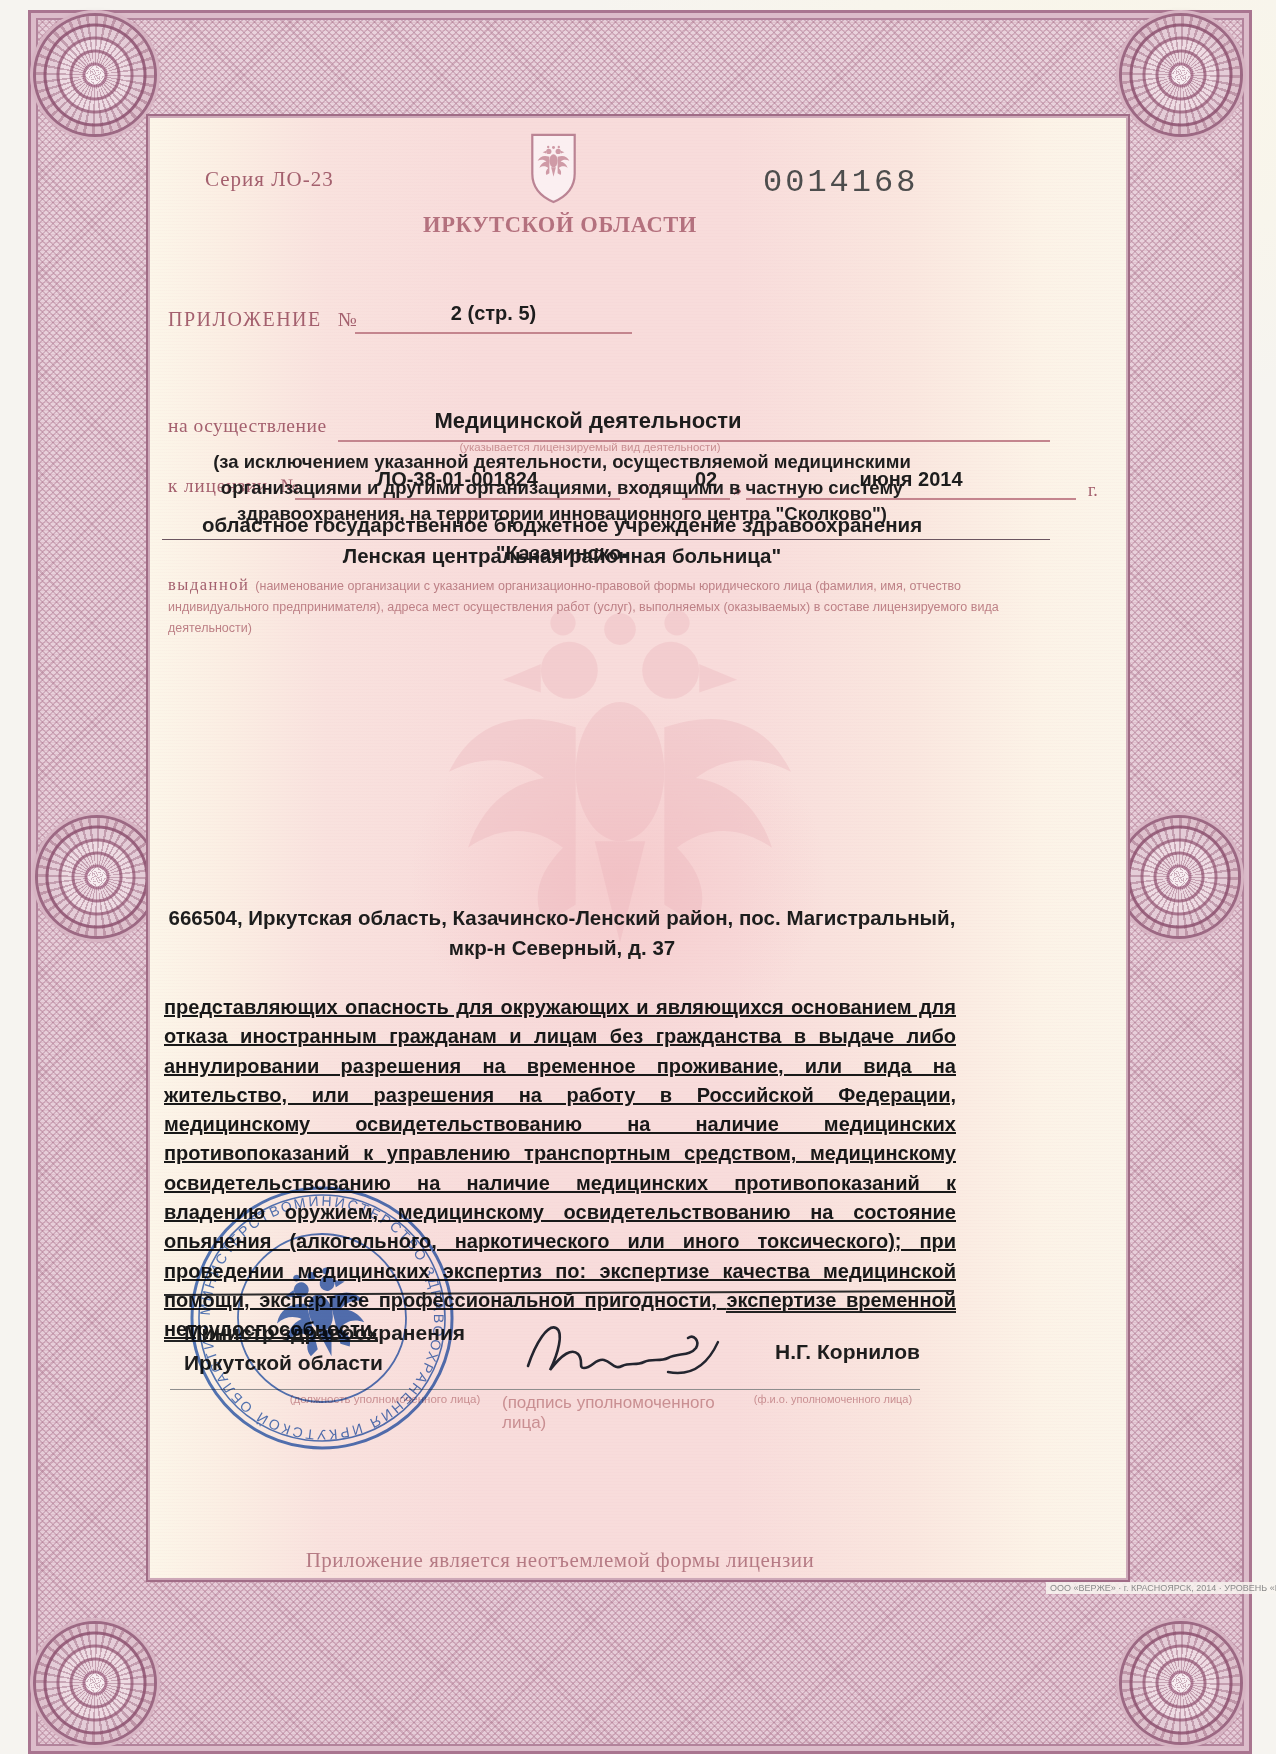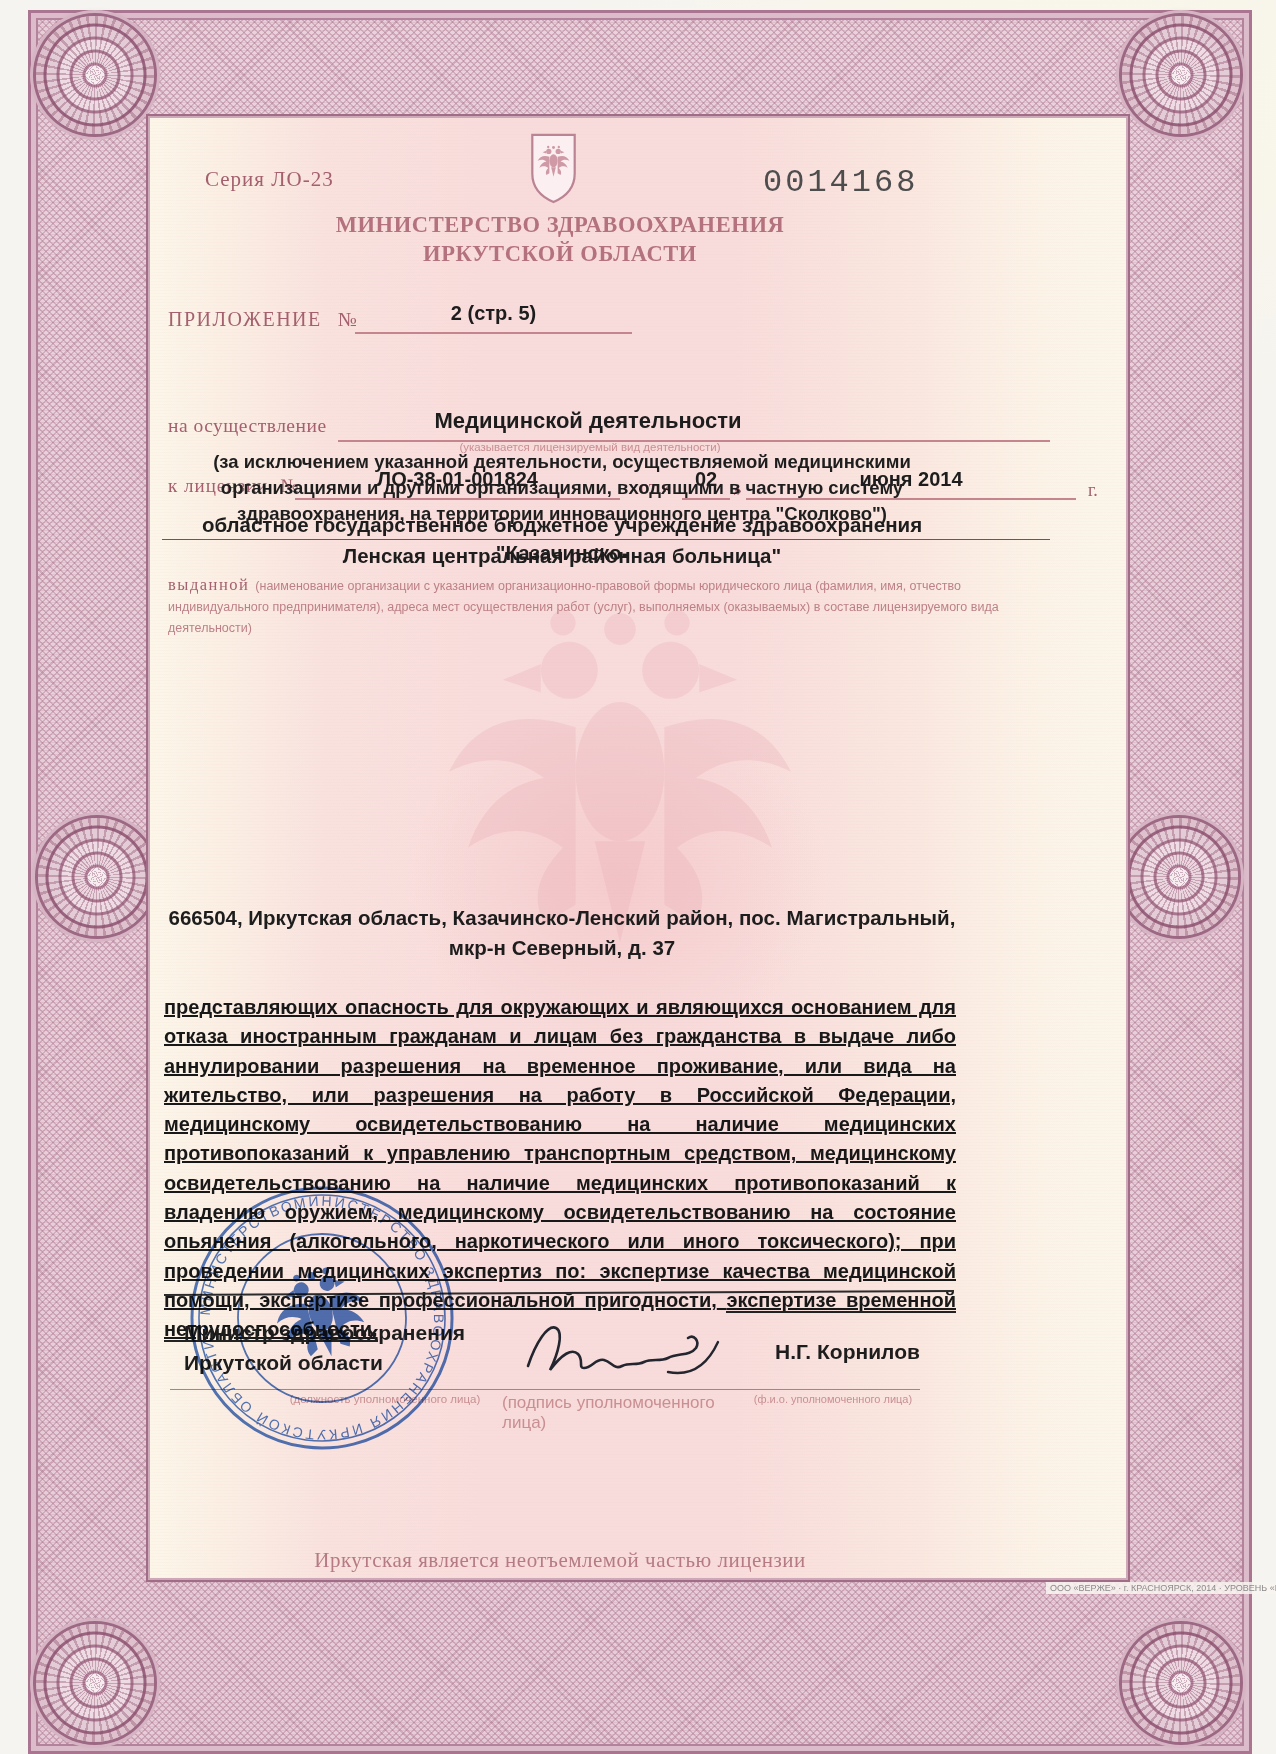--- a/index.html
+++ b/index.html
@@ -137,21 +137,20 @@
     <div class="abs series serif mauve">Серия ЛО-23</div>
 
     <svg class="abs emblem" viewBox="0 0 60 84">
       <path d="M6 4 H54 V48 C54 64 44 74 30 80 C16 74 6 64 6 48 Z" fill="#fbeff1" stroke="#bb8494" stroke-width="2.5"></path>
       <use href="#eagle" x="10" y="14" width="40" height="40" fill="#cf9aa6"></use>
     </svg>
 
     <div class="abs number">0014168</div>
 
     <div class="abs ministry serif">
-      <div>МИНИСТЕРСТВО ЗДРАВООХРАНЕНИЯ</div>
       <div>ИРКУТСКОЙ ОБЛАСТИ</div>
     </div>
 
     <div class="abs apx-label serif mauve">
       <span>ПРИЛОЖЕНИЕ</span><span class="apx-no">№</span>
     </div>
     <div class="abs apx-field fieldline ink b">2 (стр. 5)</div>
 
     <div class="abs lic-label serif mauve">
       <span>к лицензии</span><span class="lic-no">№</span>
@@ -206,17 +205,17 @@
       <circle cx="140" cy="140" r="130" fill="none" stroke="#3a68bd" stroke-width="3"></circle>
       <circle cx="140" cy="140" r="123" fill="none" stroke="#3a68bd" stroke-width="1.6"></circle>
       <circle cx="140" cy="140" r="84" fill="none" stroke="#3a68bd" stroke-width="1.8"></circle>
       <path id="ringPath" d="M140,28 a112,112 0 1,1 -0.01,0" fill="none"></path>
       <text font-family="Liberation Sans, sans-serif" font-size="14" fill="#3a68bd" letter-spacing="2.5">
         <textPath href="#ringPath">МИНИСТЕРСТВО ЗДРАВООХРАНЕНИЯ ИРКУТСКОЙ ОБЛАСТИ • МИНИСТЕРСТВО ЗДРАВООХРАНЕНИЯ •</textPath>
       </text>
       <use href="#eagle" x="90" y="86" width="100" height="100" fill="#3a68bd"></use>
     </svg>
 
-    <div class="abs footer-note serif">Иркутская является неотъемлемой частью лицензии</div>
+    <div class="abs footer-note serif">Приложение является неотъемлемой формы лицензии</div>
   </div>
 
   <div class="print-info">ООО «ВЕРЖЕ» · г. КРАСНОЯРСК, 2014 · УРОВЕНЬ «Б»</div>
 </div>
 
 </body></html>

